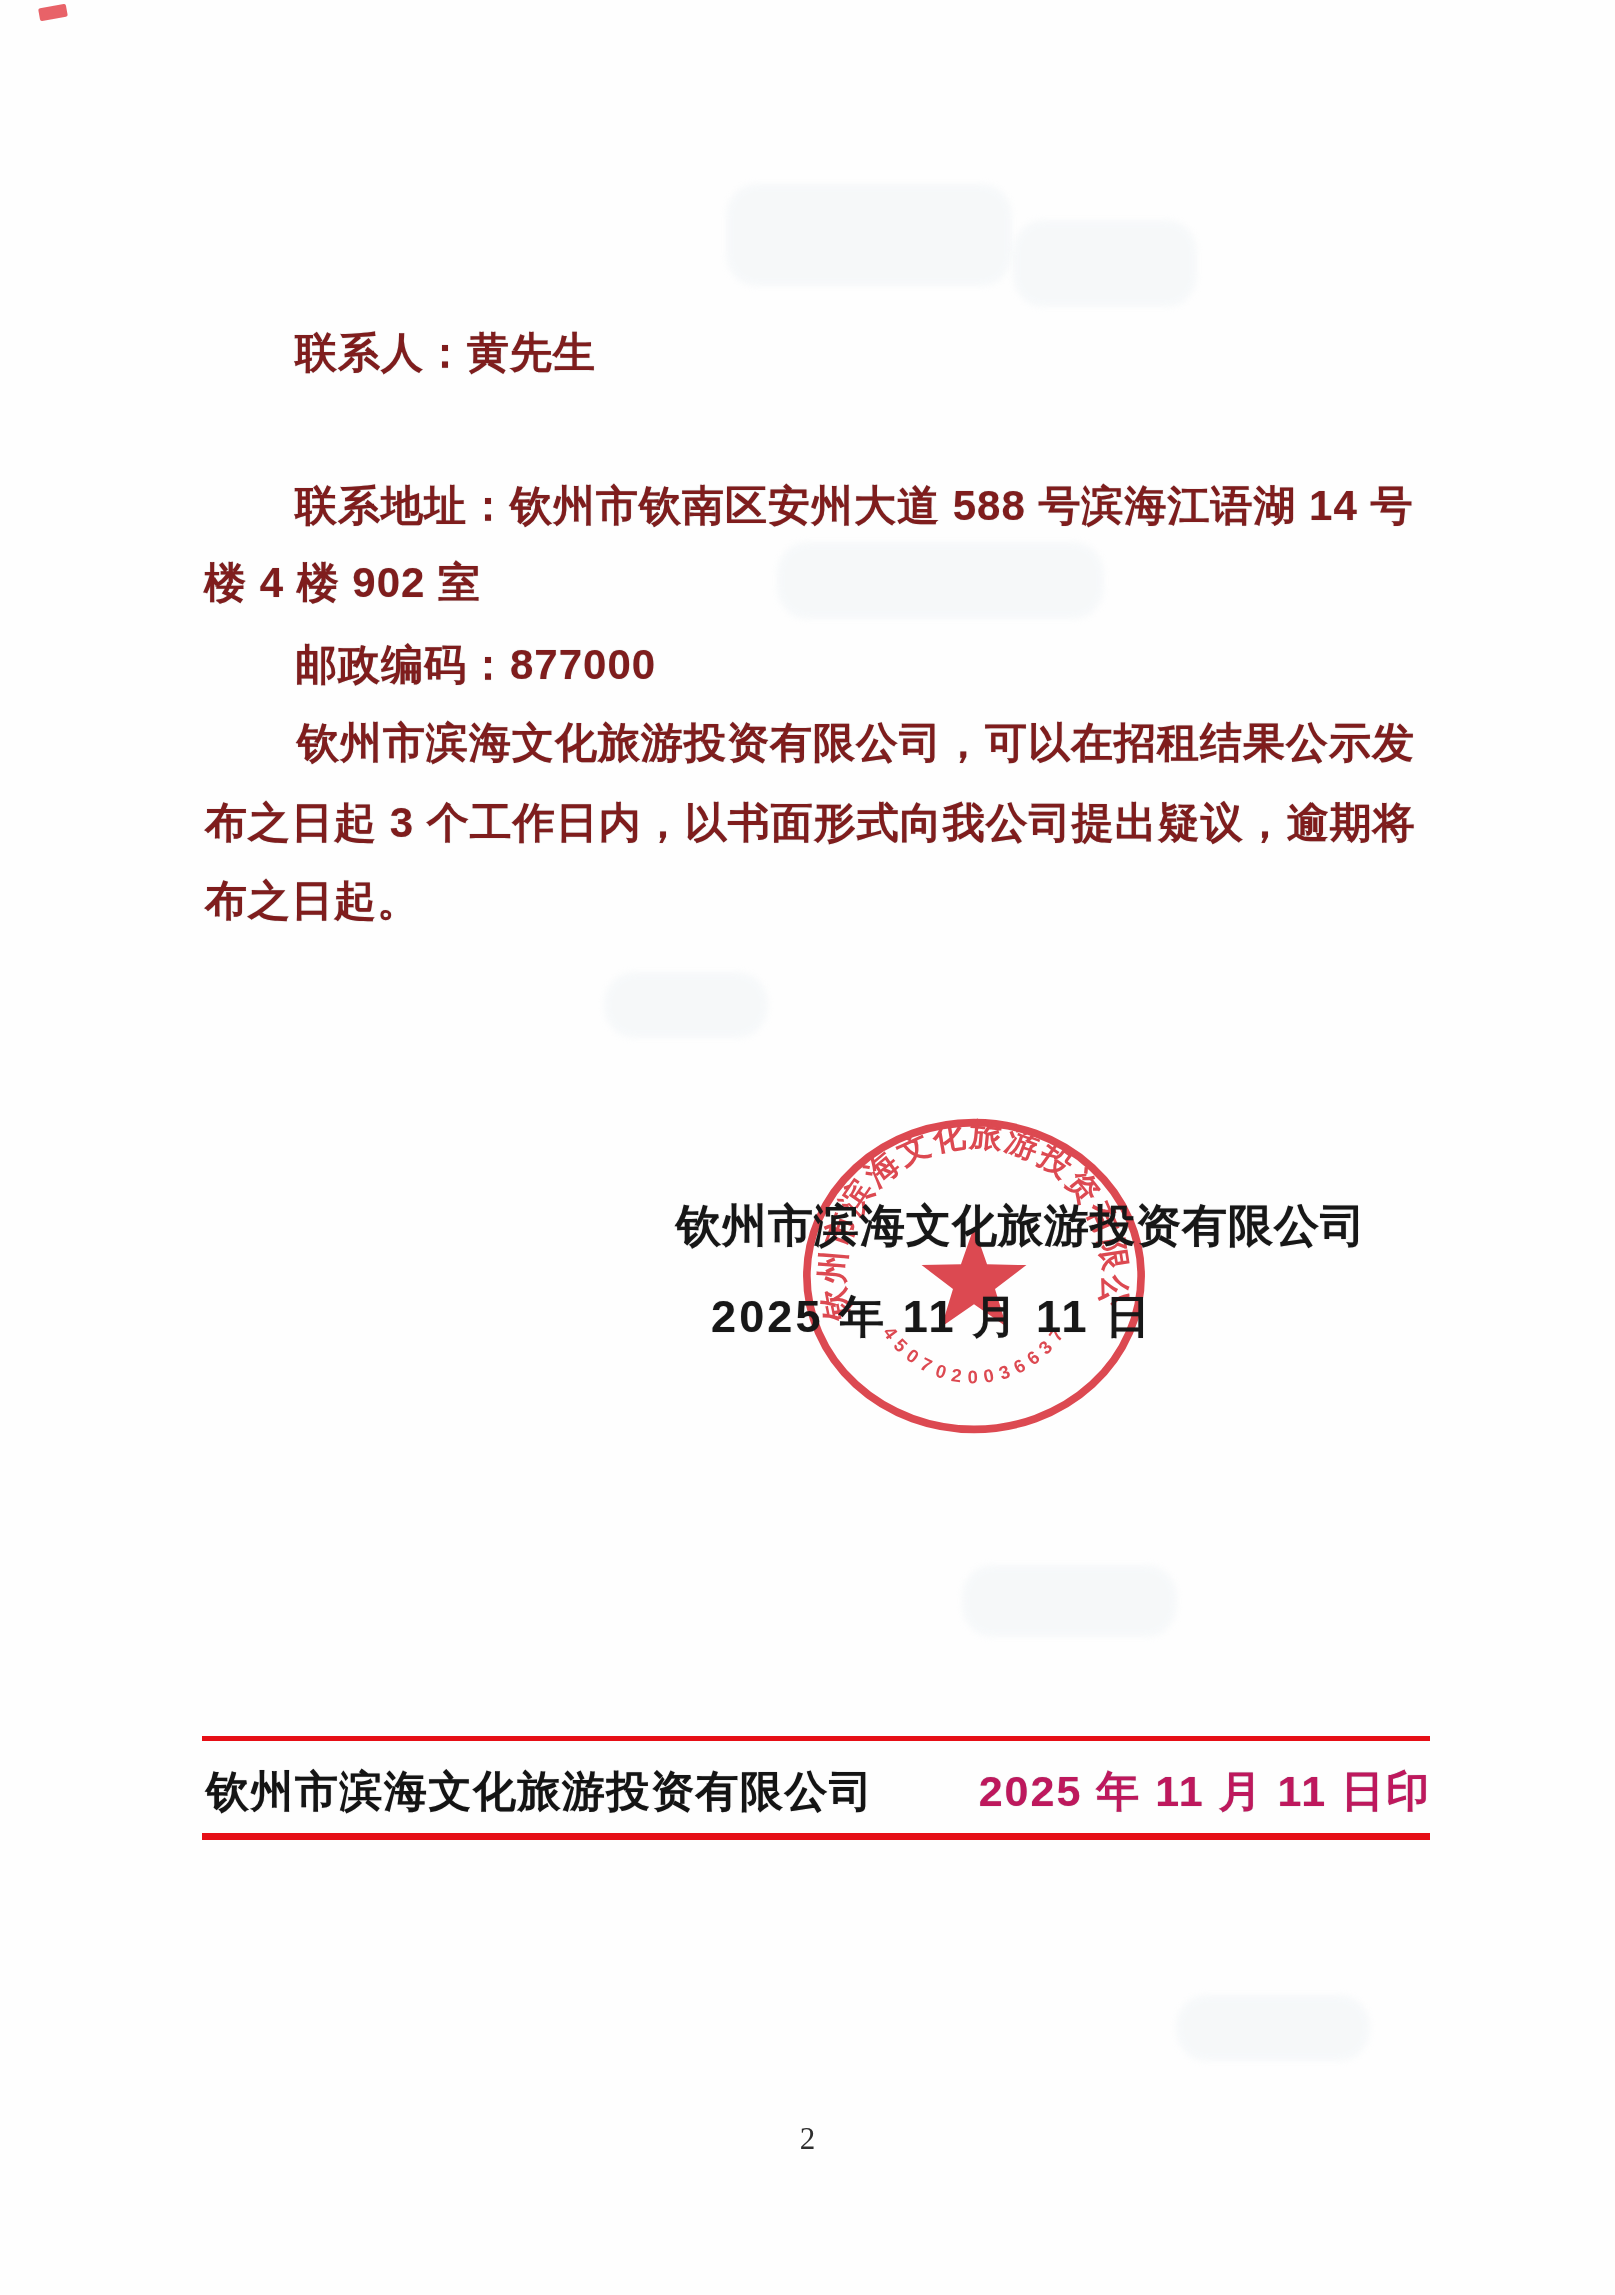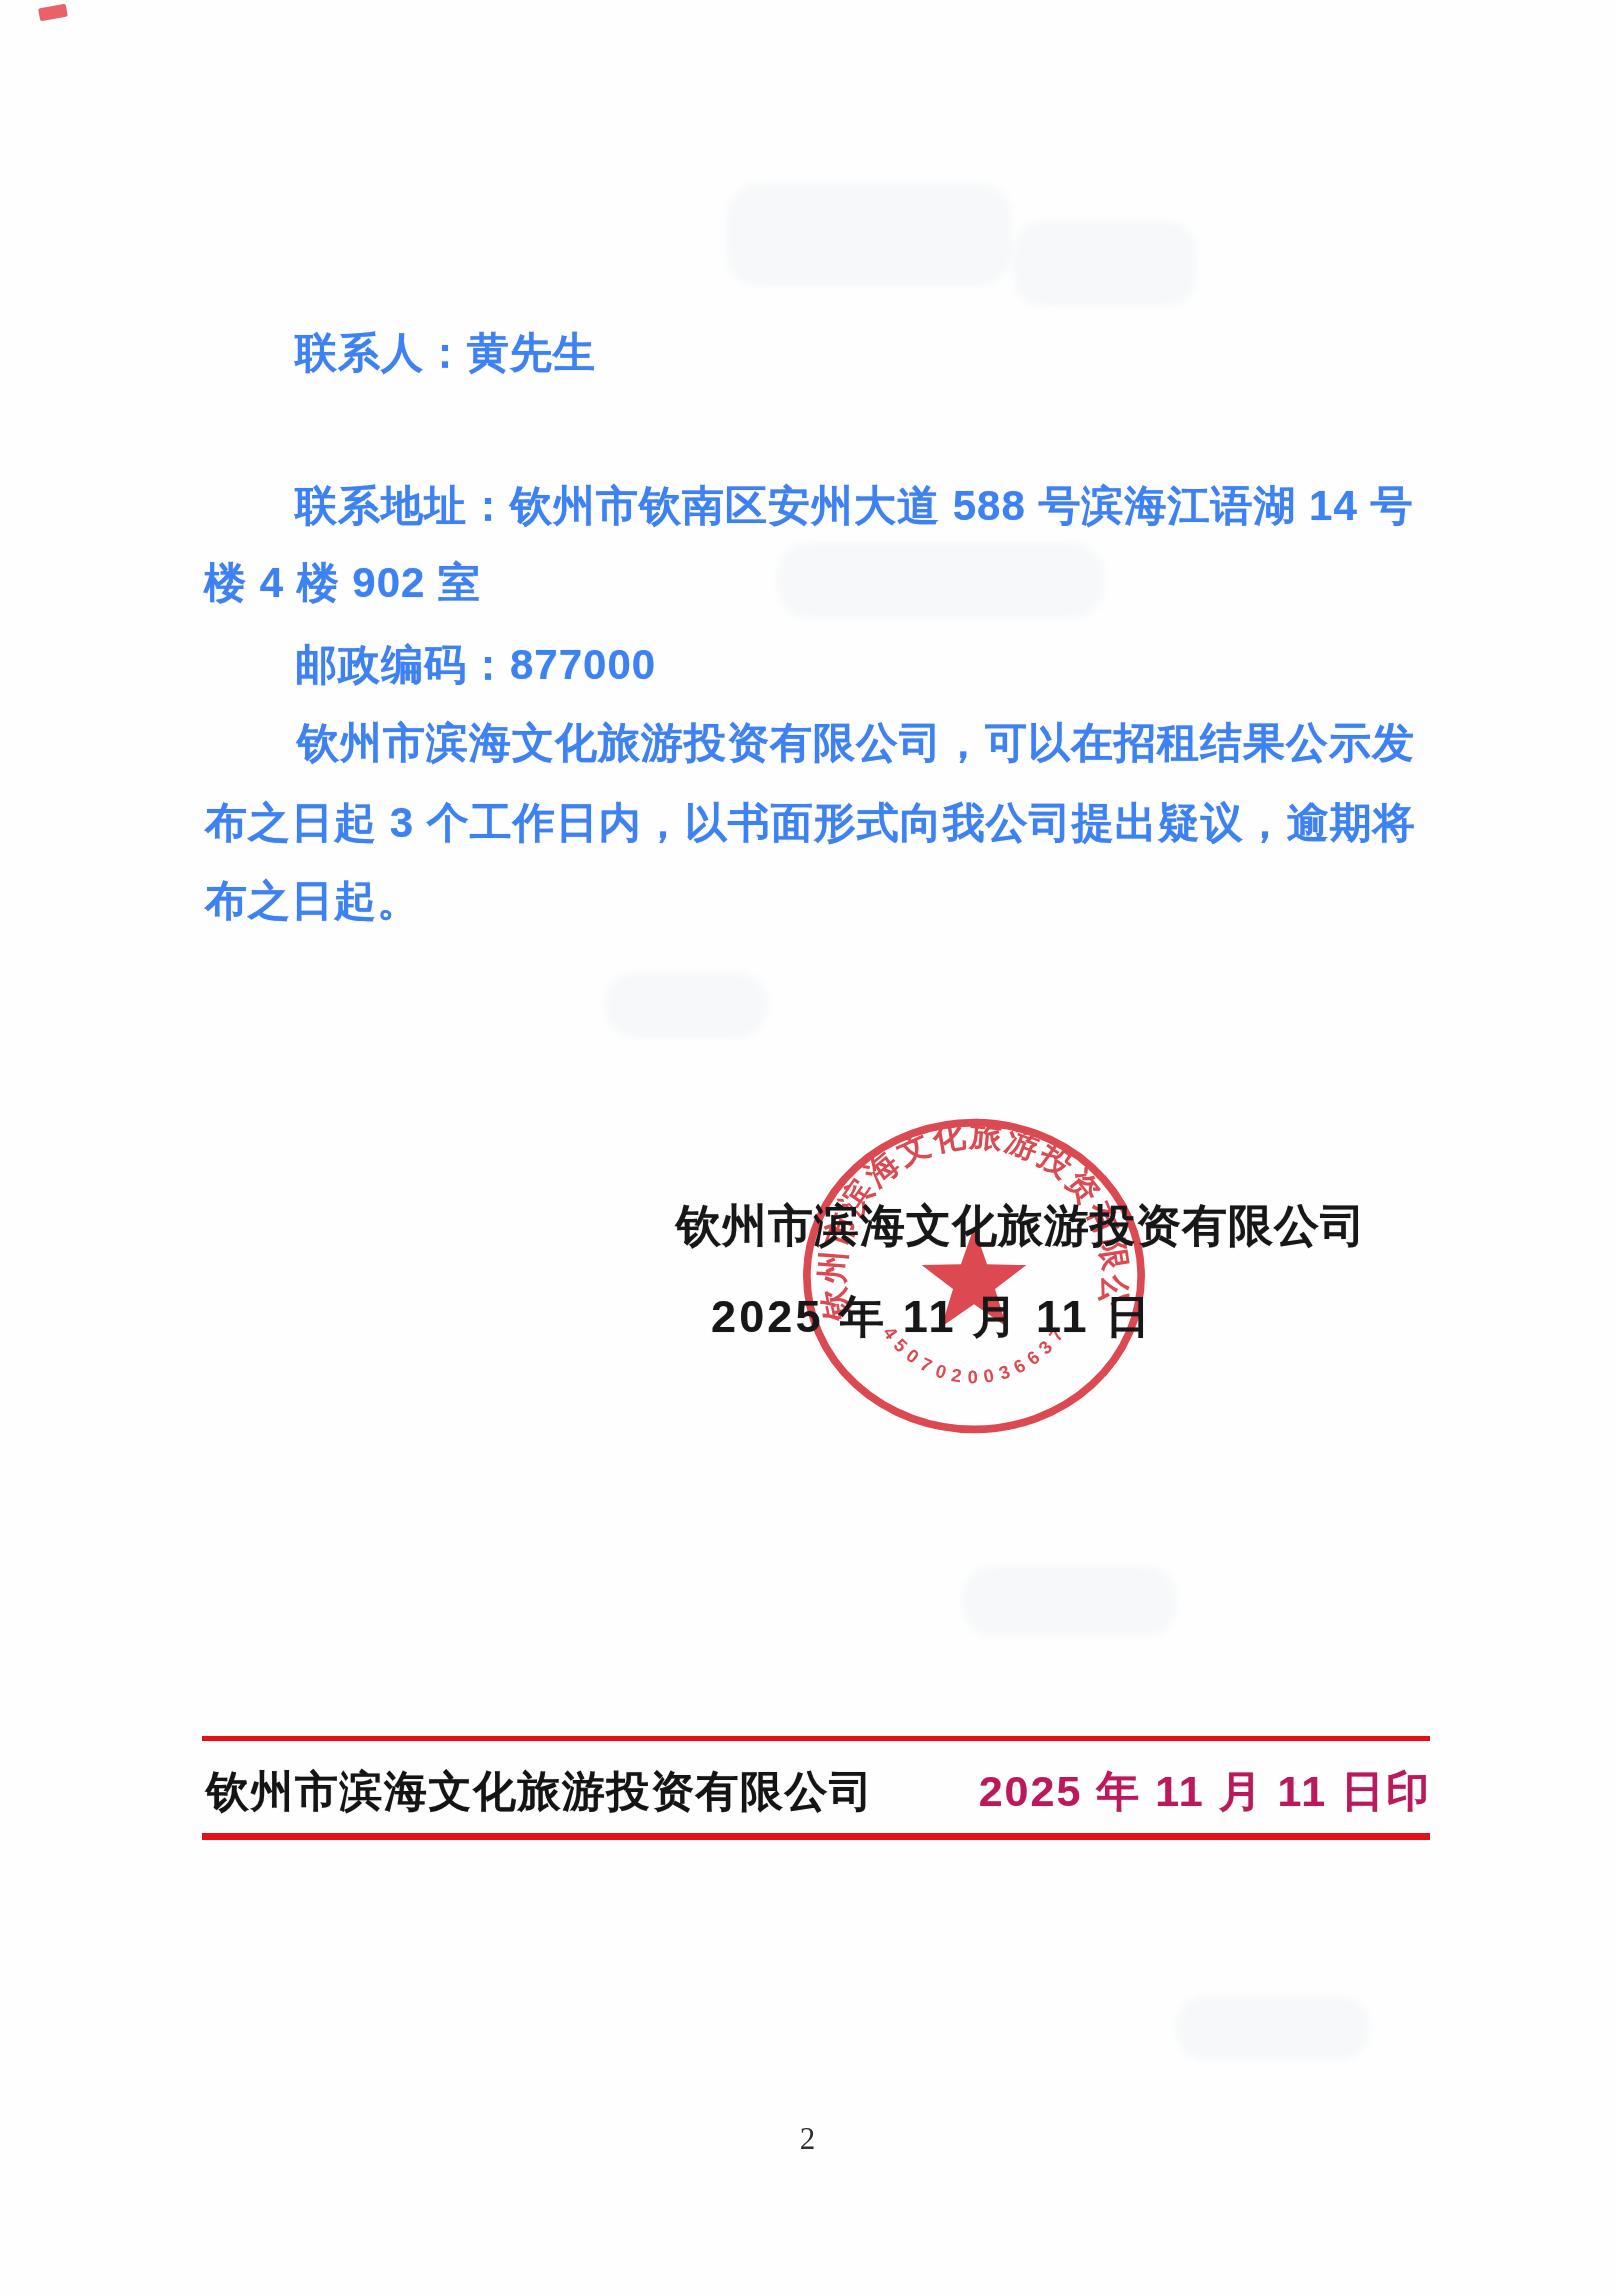--- a/index.html
+++ b/index.html
@@ -36,21 +36,21 @@
     border-radius: 2px;
   }
   .bodyline {
     position: absolute;
     z-index: 3;
     white-space: nowrap;
     font-size: 42px;
     line-height: 56px;
     font-weight: 600;
     letter-spacing: 1px;
-    color: #3b82f6;
+    color: #7f1d1d;
     text-shadow: 0 0 1px rgba(20,20,20,0.35);
   }
   .sig {
     position: absolute;
     z-index: 3;
     white-space: nowrap;
     font-size: 45px;
     line-height: 61px;
     font-weight: 600;
     letter-spacing: 1px;

